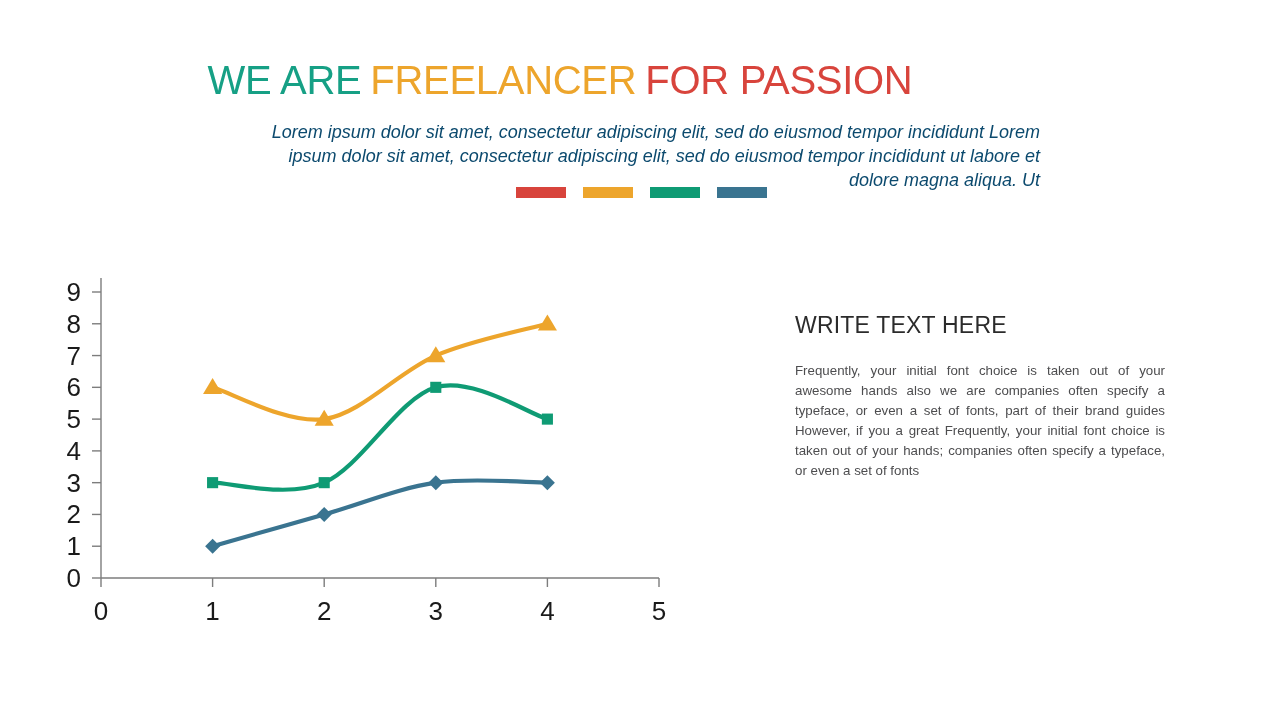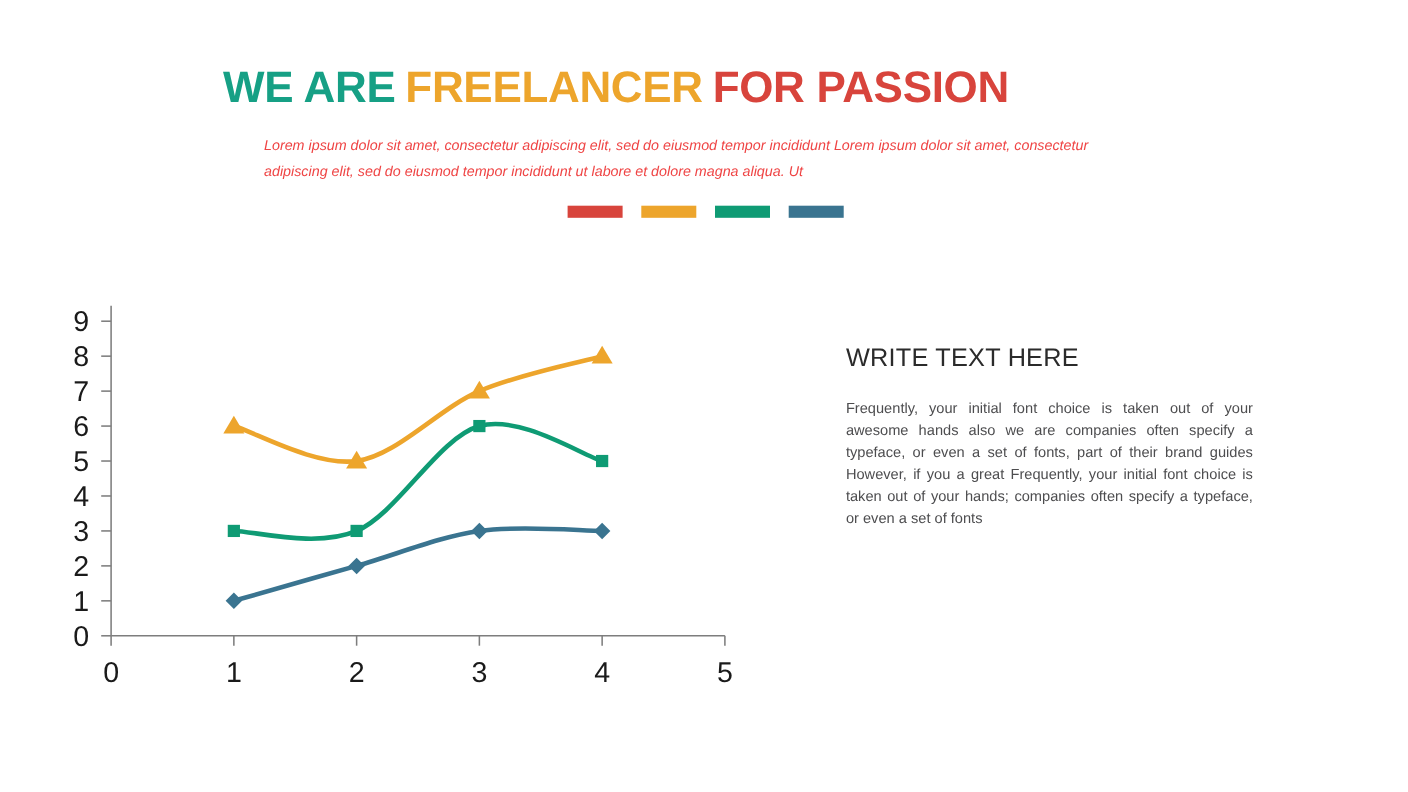--- a/index.html
+++ b/index.html
@@ -21,38 +21,38 @@
   }
 
   
   #title {
     position: absolute;
     left: 0;
     top: 58px;
     width: 1120px;
     text-align: center;
     font-size: 40px;
-    font-weight: bold;
+    font-weight: normal;
     letter-spacing: -0.3px;
     white-space: nowrap;
   }
   #title .seg { display: inline; }
   #title .seg + .seg { margin-left: 9px; }
 
   
   #subtitle {
     position: absolute;
     left: 240px;
     top: 120px;
     width: 800px;
-    text-align: left;
+    text-align: right;
     font-style: italic;
-    font-size: 13px;
+    font-size: 18px;
     line-height: 24px;
-    color: #ef4444;
+    color: #0c4a6e;
   }
 
   
   #bar-strip {
     position: absolute;
     left: 516px;
     top: 187px;
     width: 250px;
     height: 11px;
   }
@@ -69,21 +69,21 @@
     left: 40px;
     top: 270px;
     width: 660px;
     height: 360px;
   }
   #chart svg { display: block; }
 
   
   #right-panel {
     position: absolute;
-    left: 769px;
+    left: 795px;
     top: 312px;
     width: 370px;
   }
   #panel-heading {
     font-size: 23px;
     font-weight: normal;
     color: #2b2b2b;
     letter-spacing: 0.2px;
     margin: 0 0 22px 0;
     white-space: nowrap;

